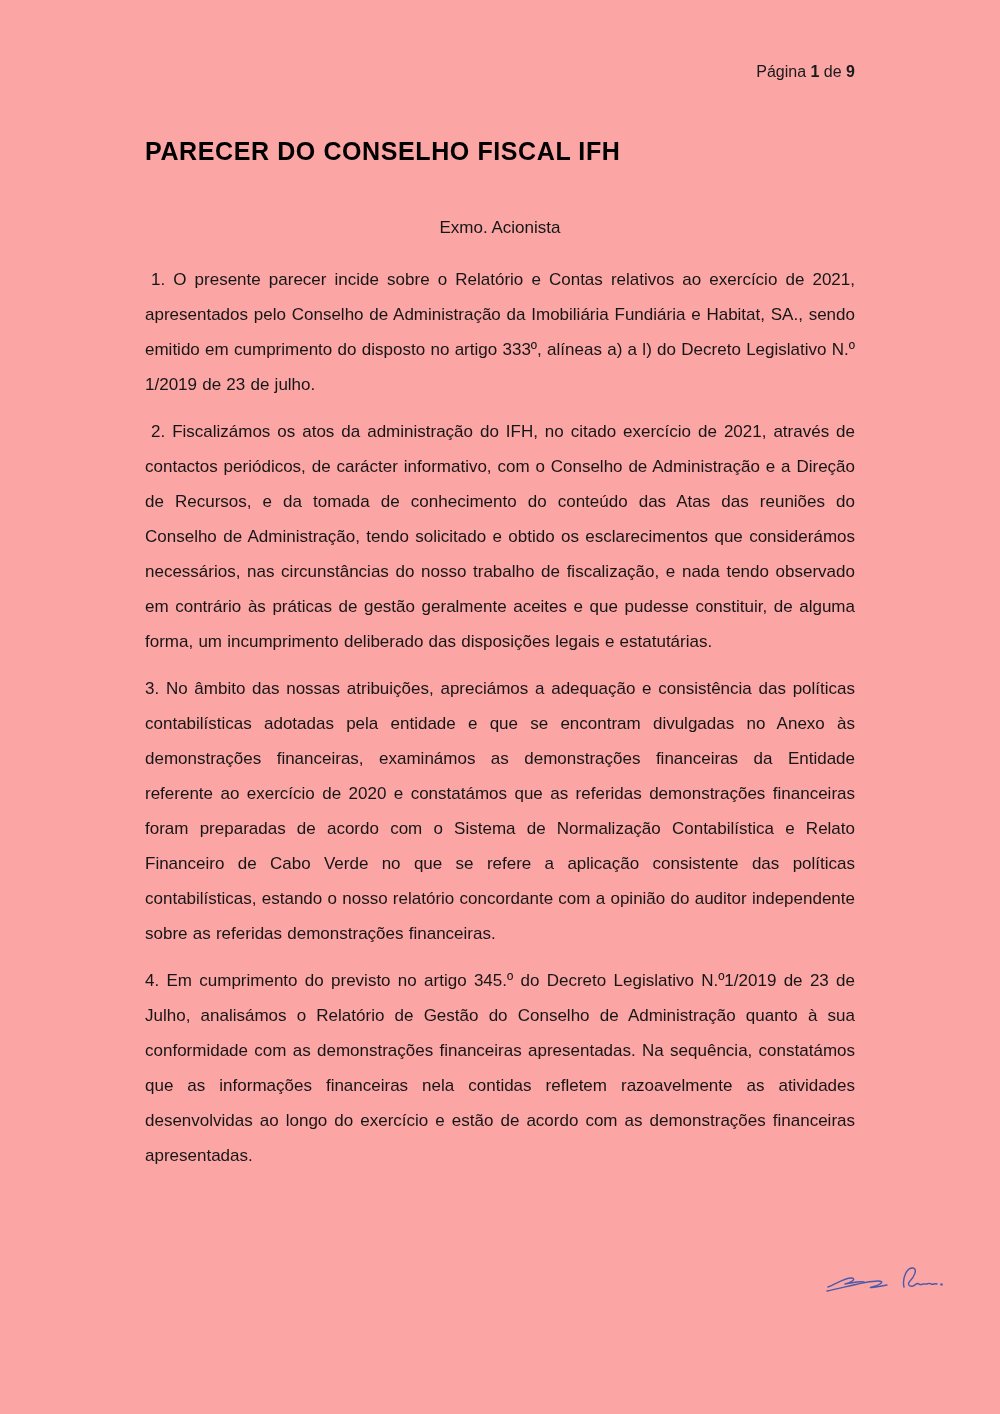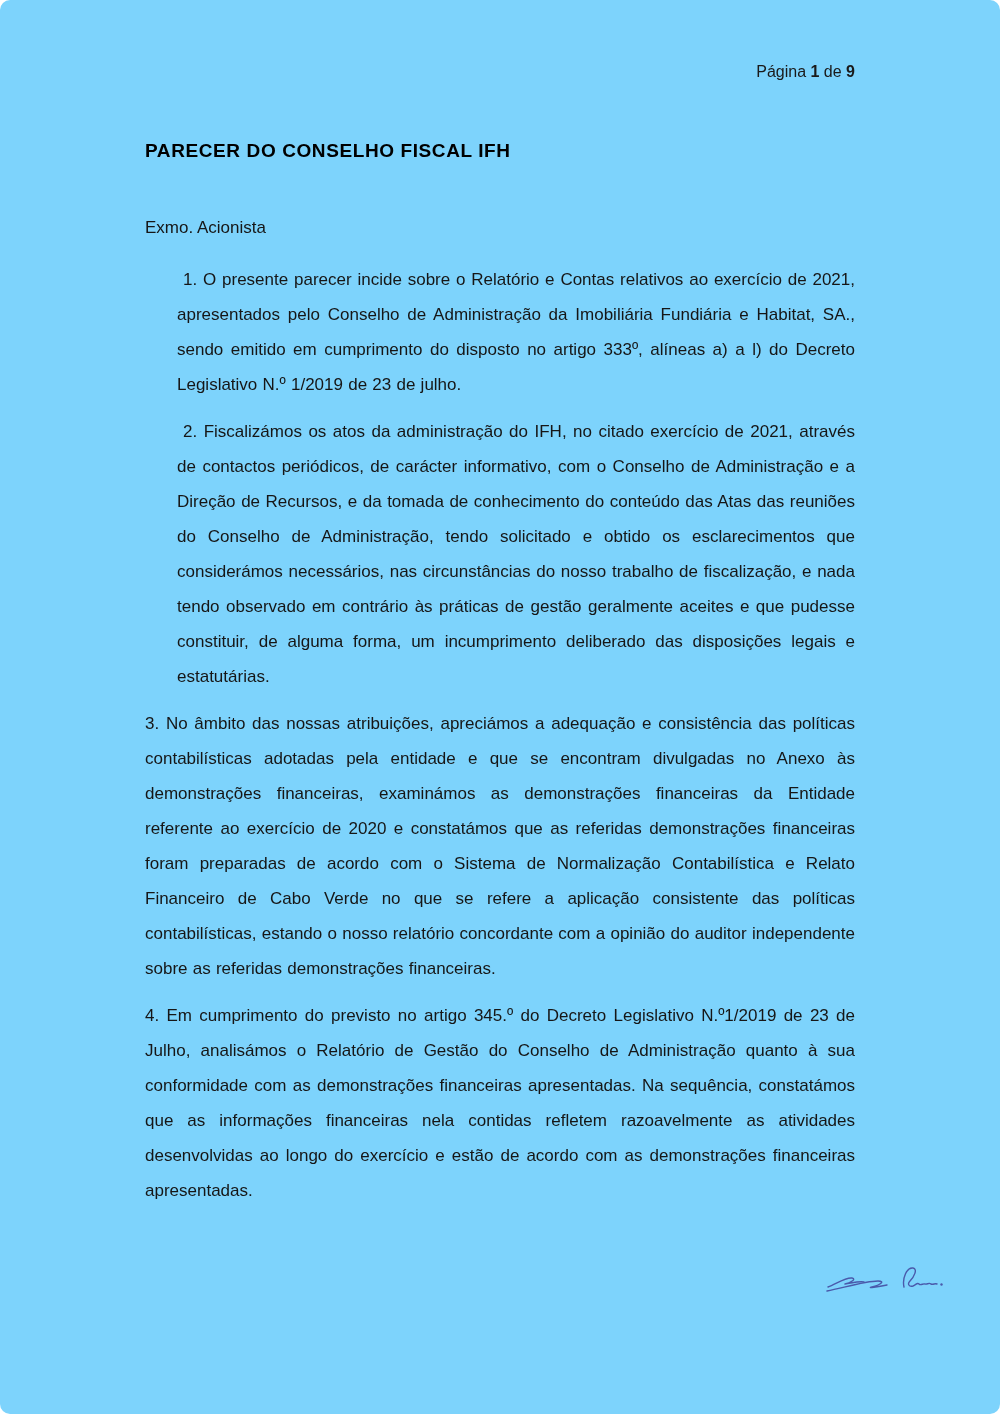--- a/index.html
+++ b/index.html
@@ -4,56 +4,56 @@
 <style>
   html, body {
     margin: 0;
     padding: 0;
     background: #ffffff;
   }
   .page {
     position: relative;
     width: 1000px;
     height: 1414px;
-    background: #7dd3fc;
+    background: #fca5a5;
     box-sizing: border-box;
     padding: 62px 145px 0 145px;
     font-family: "Liberation Sans", sans-serif;
     color: #161616;
-    border-radius: 10px;
   }
   .page-header {
     text-align: right;
     font-size: 16px;
     line-height: 19px;
     color: #1a1a1a;
   }
   .page-header b { font-weight: 700; }
   .doc-title {
     margin: 59px 0 56px 0;
-    font-size: 19px;
+    font-size: 25px;
     line-height: 22px;
     font-weight: 700;
     letter-spacing: 0.6px;
     color: #000000;
   }
   .salutation {
     margin: 4px 0 24px 0;
     font-size: 17px;
     line-height: 20px;
+    text-align: center;
   }
   .body-paragraph {
     margin: 0 0 12px 0;
     font-size: 17px;
     line-height: 35px;
     text-align: justify;
     text-align-last: left;
     word-spacing: 0.5px;
   }
-  .body-paragraph.p-indent { text-indent: 6px; margin-left: 32px; }
+  .body-paragraph.p-indent { text-indent: 6px; }
   .signature {
     position: absolute;
     top: 1258px;
     left: 824px;
     width: 122px;
     height: 44px;
   }
   .signature svg { display: block; width: 122px; height: 44px; }
 </style>
 </head>

